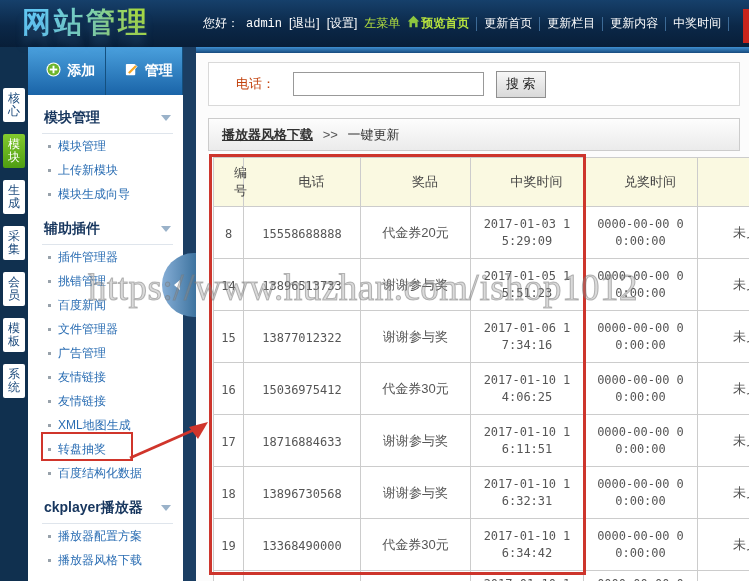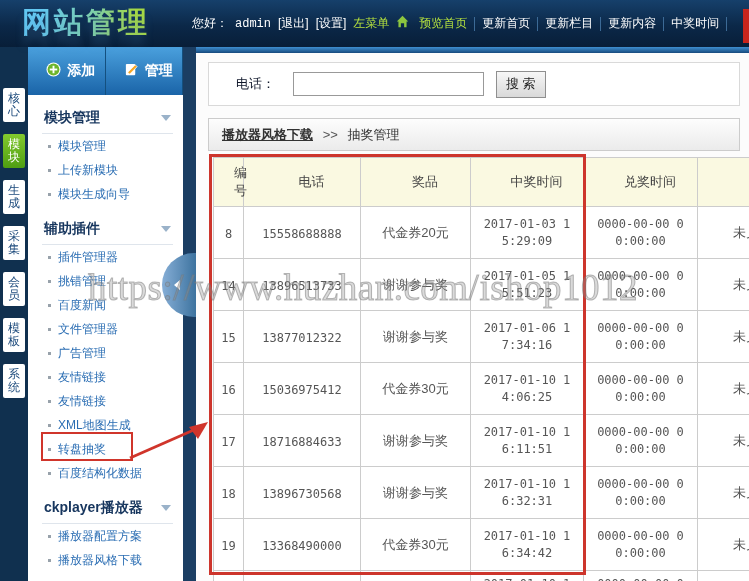--- a/index.html
+++ b/index.html
@@ -6,27 +6,27 @@
   .screen{position:relative;width:749px;height:581px;overflow:hidden;background:#fff;
           font-family:"Liberation Sans",sans-serif;}
 
   
   .topbar{position:absolute;left:0;top:0;width:749px;height:47px;
           background:linear-gradient(#16406b,#0b2848 55%,#081e38);z-index:2;}
   .logo{position:absolute;left:22px;top:3px;font-size:29px;font-weight:bold;letter-spacing:3px;
         background:linear-gradient(100deg,#63c8f2 15%,#7fd0a8 55%,#a6d944 85%);
         -webkit-background-clip:text;background-clip:text;color:transparent;
         text-shadow:0 10px 8px rgba(80,140,190,0.25);}
-  .topnav{position:absolute;left:192px;top:0;height:47px;max-width:545px;display:flex;
+  .topnav{position:absolute;left:203px;top:0;height:47px;max-width:545px;display:flex;
           align-items:center;gap:7px;color:#fff;font-size:12px;white-space:nowrap;overflow:hidden;z-index:3;}
   .topnav a{color:#fff;text-decoration:none;cursor:pointer;}
   .topnav a.accent{color:#b6e23e;}
   .user{font-family:"Liberation Mono",monospace;font-size:12px;}
   .tdiv{width:1px;height:14px;background:#3c6a96;flex:0 0 1px;}
-  .home-group{display:flex;align-items:flex-start;gap:10px;}
+  .home-group{display:flex;align-items:flex-start;gap:1px;font-weight:bold;}
   .corner-red{position:absolute;right:0;top:9px;width:6px;height:34px;background:#c9251c;z-index:6;}
 
   
   .vtabs{position:absolute;left:0;top:47px;width:28px;height:534px;background:#10304f;
          display:flex;flex-direction:column;align-items:center;padding-top:41px;box-sizing:border-box;gap:12px;}
   .vtab{width:22px;padding:4px 0;background:#fff;border-radius:2px;color:#1c4a7c;
         font-size:12px;line-height:13px;text-align:center;cursor:pointer;word-break:break-all;}
   .vtab.active{background:linear-gradient(#83ca2e,#4f9e12);color:#fff;}
 
   
@@ -49,21 +49,21 @@
                    border-radius:34px 0 0 34px;cursor:pointer;
                    background:linear-gradient(90deg,#86aed6,#3d739f);}
   .arrow-left-icon{position:absolute;left:12px;top:27px;width:0;height:0;
                    border-right:6px solid #fff;border-top:5px solid transparent;border-bottom:5px solid transparent;}
 
   
   .content{position:absolute;left:196px;top:47px;width:553px;height:534px;background:#fcfcfc;overflow:hidden;}
   .topstrip{height:6px;background:linear-gradient(#3f8fd0,#16497c);}
   .search-panel{margin:9px 0 0 12px;width:530px;height:42px;background:#fff;border:1px solid #d9d9d9;
                 display:flex;align-items:center;}
-  .search-panel label{margin-left:27px;font-size:13px;color:#0f172a;}
+  .search-panel label{margin-left:27px;font-size:13px;color:#c2410c;}
   .search-panel input{margin-left:18px;width:183px;height:22px;border:1px solid #999;padding:0 3px;font-size:12px;}
   .search-panel button{margin-left:12px;height:27px;padding:0 9px;font-size:13px;color:#222;
                        background:linear-gradient(#f7f7f7,#d9d9d9);border:1px solid #8f8f8f;cursor:pointer;}
   .breadcrumb{margin:12px 0 0 12px;width:517px;height:31px;line-height:31px;
               background:linear-gradient(#fdfdfd,#ebebeb);border:1px solid #ccc;
               padding-left:13px;font-size:13px;color:#333;}
   .bc-parent{font-weight:bold;text-decoration:underline;cursor:pointer;}
   .bc-sep{margin:0 6px;color:#555;}
 
   
@@ -236,21 +236,21 @@
 
     <div class="search-panel">
       <label>电话：</label>
       <input value="" style="">
       <button>搜 索</button>
     </div>
 
     <div class="breadcrumb">
       <span class="bc-parent">播放器风格下载</span>
       <span class="bc-sep">&gt;&gt;</span>
-      <span class="bc-current">抽奖管理</span>
+      <span class="bc-current">一键更新</span>
     </div>
 
     <table class="lottery">
       <colgroup>
         <col style="width:30px">
           <col style="width:117px">
           <col style="width:110px">
         <col style="width:113px">
           <col style="width:114px">
           <col style="width:110px">

